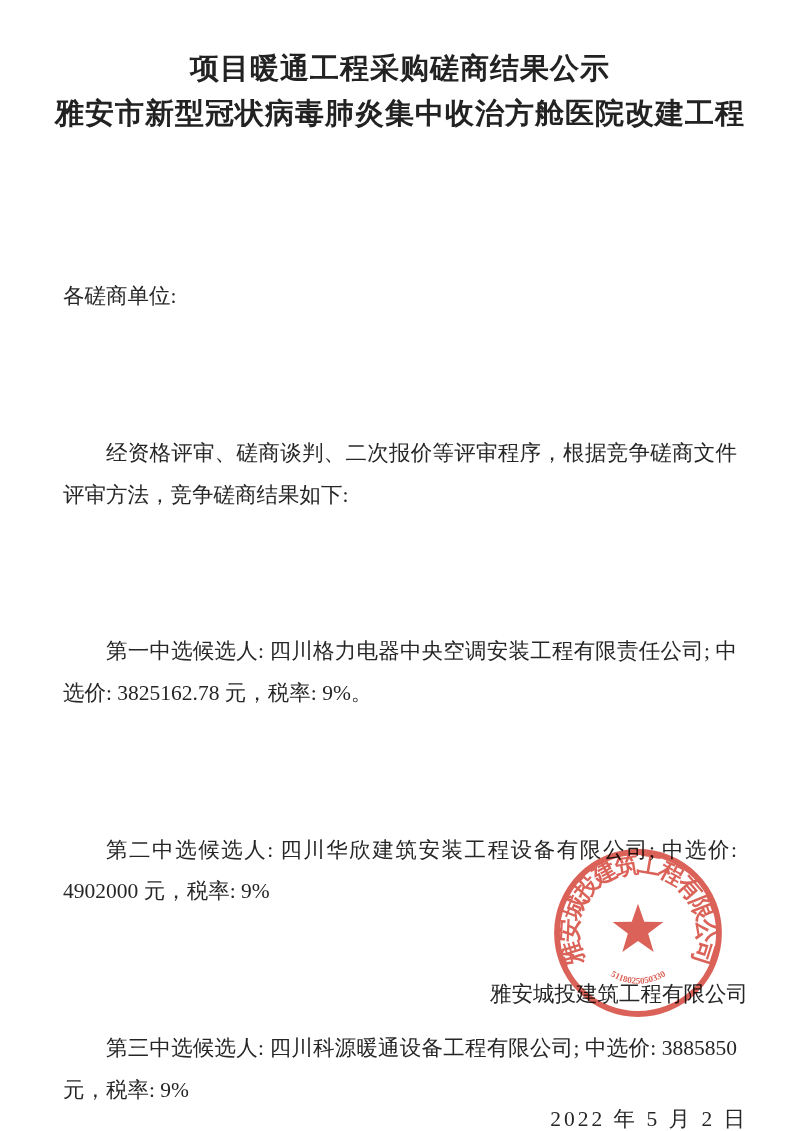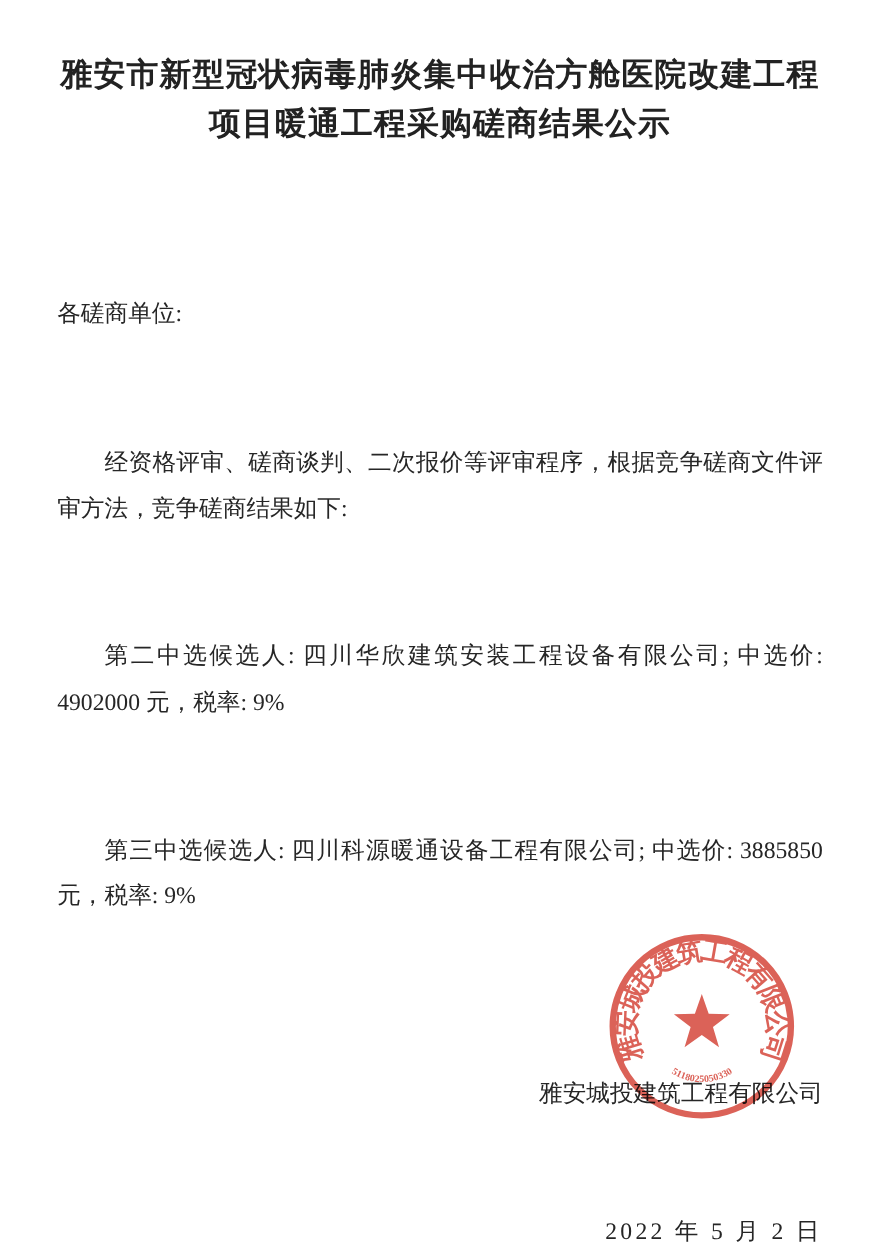--- a/index.html
+++ b/index.html
@@ -32,21 +32,21 @@
     position: absolute;
     top: 177px;
     left: 47px;
     width: 706px;
     font-size: 21.5px;
     line-height: 41.6px;
     text-align: justify;
     white-space: pre-wrap;
   }
   .doc-body p {
-    margin: 5px;
+    margin: 16px;
     padding: 0;
     text-indent: 2em;
   }
   .doc-body p.no-indent {
     text-indent: 0;
   }
   .signature {
     position: absolute;
     top: 891px;
     right: 52px;
@@ -72,27 +72,28 @@
     font-family: "Liberation Serif", "DejaVu Serif", serif;
     font-weight: bold;
   }
 </style>
 </head>
 <body>
 
 <div class="page">
 
   <div class="doc-title">
+    <div>项目暖通工程采购磋商结果公示</div>
     <div>雅安市新型冠状病毒肺炎集中收治方舱医院改建工程</div>
-    <div>项目暖通工程采购磋商结果公示</div>
   </div>
 
   <div class="doc-body">
     <p class="no-indent">各磋商单位:</p>
     <p>经资格评审、磋商谈判、二次报价等评审程序，根据竞争磋商文件评审方法，竞争磋商结果如下:</p>
+    <p>第一中选候选人: 四川格力电器中央空调安装工程有限责任公司; 中选价: 3825162.78 元，税率: 9%。</p>
     <p>第二中选候选人: 四川华欣建筑安装工程设备有限公司; 中选价: 4902000 元，税率: 9%</p>
     <p>第三中选候选人: 四川科源暖通设备工程有限公司; 中选价: 3885850 元，税率: 9%</p>
     
     
   </div>
 
   <div class="signature">
     <div class="sig-company">雅安城投建筑工程有限公司</div>
     <div class="sig-date">2022 年 5 月 2 日</div>
   </div>

